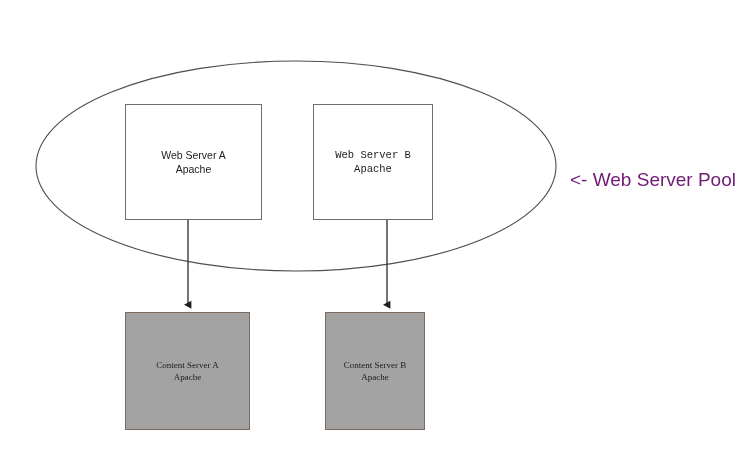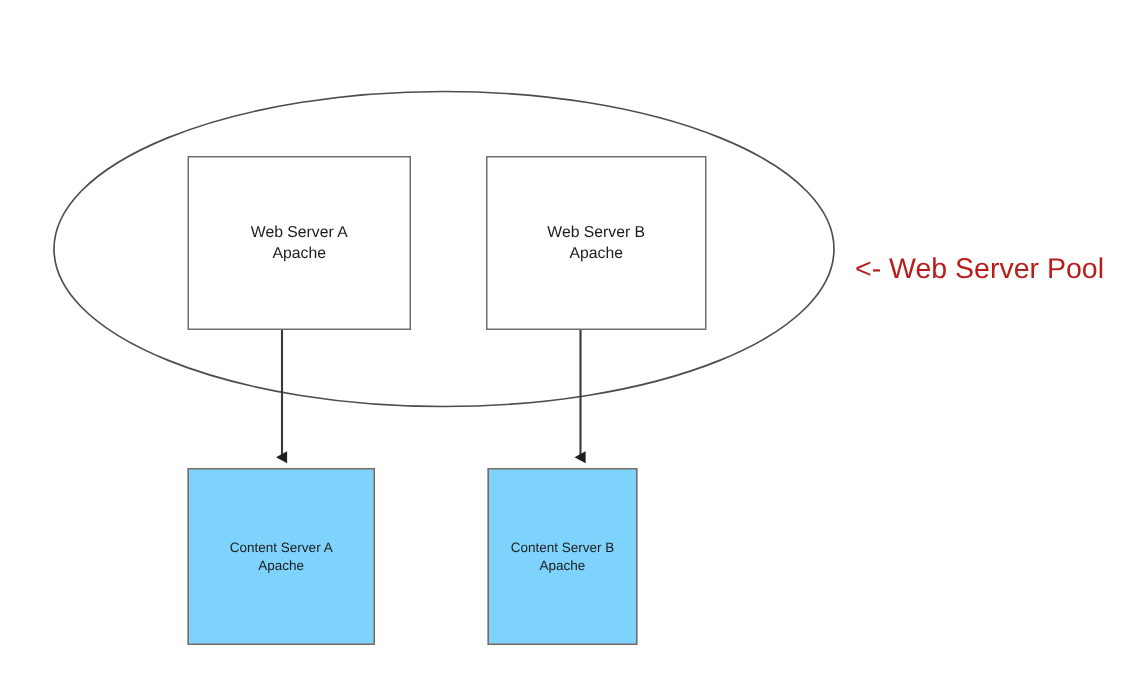--- a/index.html
+++ b/index.html
@@ -37,28 +37,29 @@
   .node-box .node-label {
     display: block;
     white-space: pre-line;
   }
   .web-node {
     background: #ffffff;
     border: 1px solid #6e6e6e;
     font-size: 10.5px;
   }
   .content-node {
-    background: #7dd3fc;
+    background: #a3a3a3;
     border: 1px solid #7a6a60;
     font-size: 9px;
+    font-family: Liberation Serif, serif;
   }
   .pool-annotation {
     position: absolute;
     font-size: 19px;
-    color: #b91c1c;
+    color: #701a75;
     white-space: nowrap;
     line-height: 1;
   }
 </style>
 </head>
 <body>
 
 <div id="canvas">
 
   <svg id="diagram-svg" viewBox="0 0 750 464">
@@ -68,26 +69,26 @@
       </marker>
     </defs>
 
     <ellipse cx="296" cy="166" rx="260" ry="105" fill="none" stroke="#4d4d4d" stroke-width="1.1"></ellipse>
 
     <line x1="188" y1="220" x2="188" y2="305" stroke="#3a3a3a" stroke-width="1.4" marker-end="url(#arrow-filled)"></line>
 
     <line x1="387" y1="220" x2="387" y2="305" stroke="#3a3a3a" stroke-width="1.4" marker-end="url(#arrow-filled)"></line>
   </svg>
 
-  <div class="node-box web-node" style="left:125px; top:104px; width:149px; height:116px;">
+  <div class="node-box web-node" style="left:125px; top:104px; width:137px; height:116px;">
     <span class="node-label">Web Server A
 Apache</span>
   </div>
 
-  <div class="node-box web-node" style="left:324px; top:104px; width:147px; height:116px;">
+  <div class="node-box web-node" style="left:313px; top:104px; width:120px; height:116px;font-family:Liberation Mono, monospace;">
     <span class="node-label">Web Server B
 Apache</span>
   </div>
 
   <div class="node-box content-node" style="left:125px; top:312px; width:125px; height:118px;">
     <span class="node-label">Content Server A
 Apache</span>
   </div>
 
   <div class="node-box content-node" style="left:325px; top:312px; width:100px; height:118px;">

